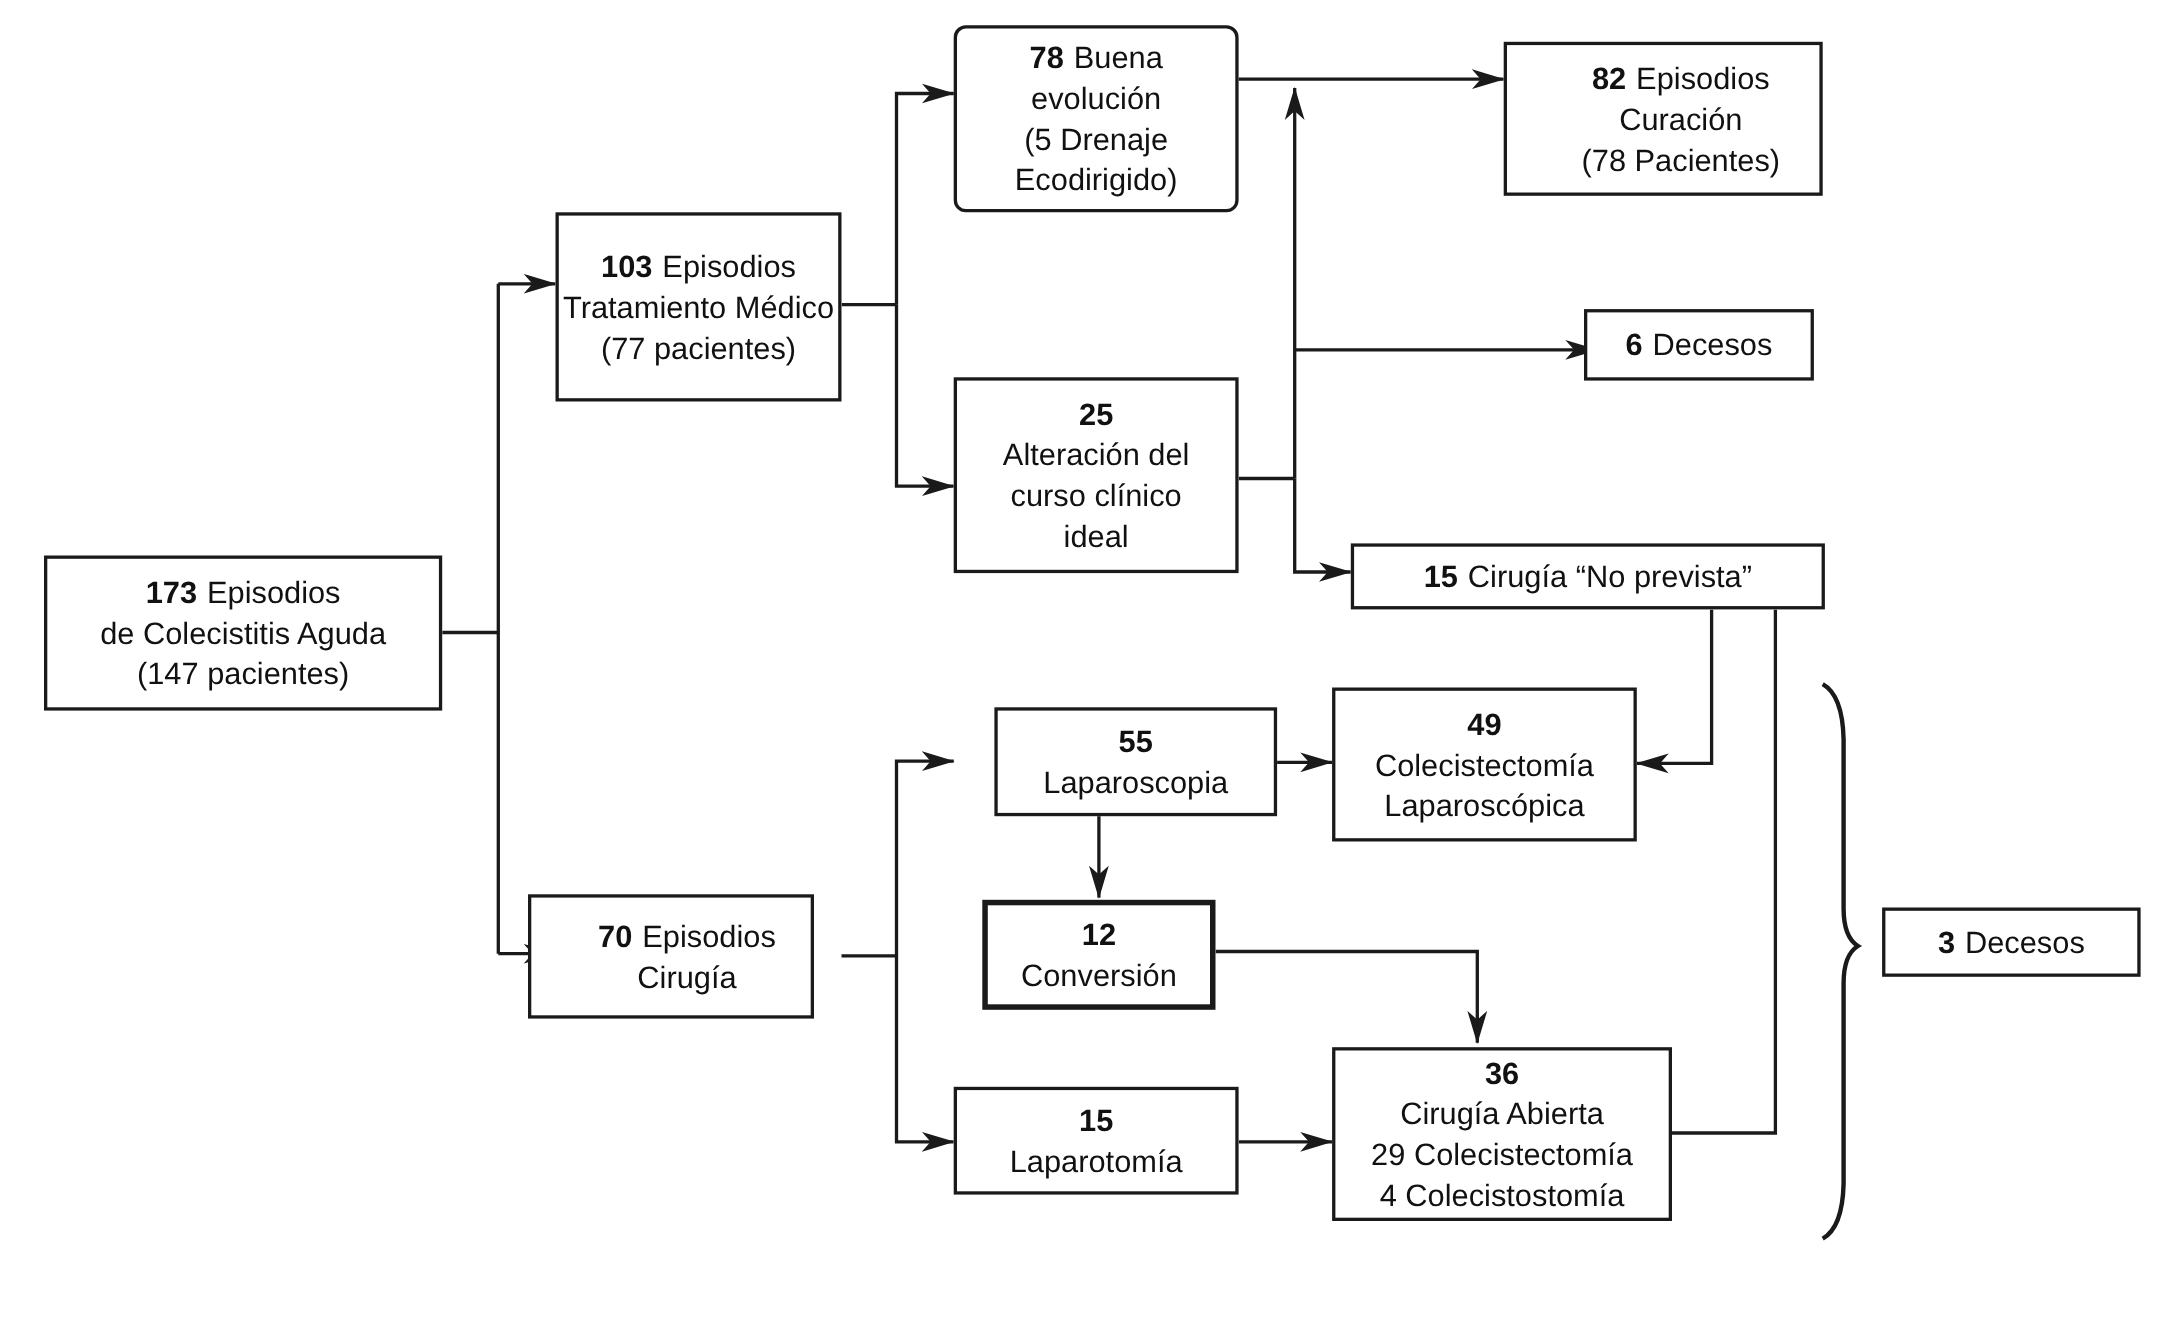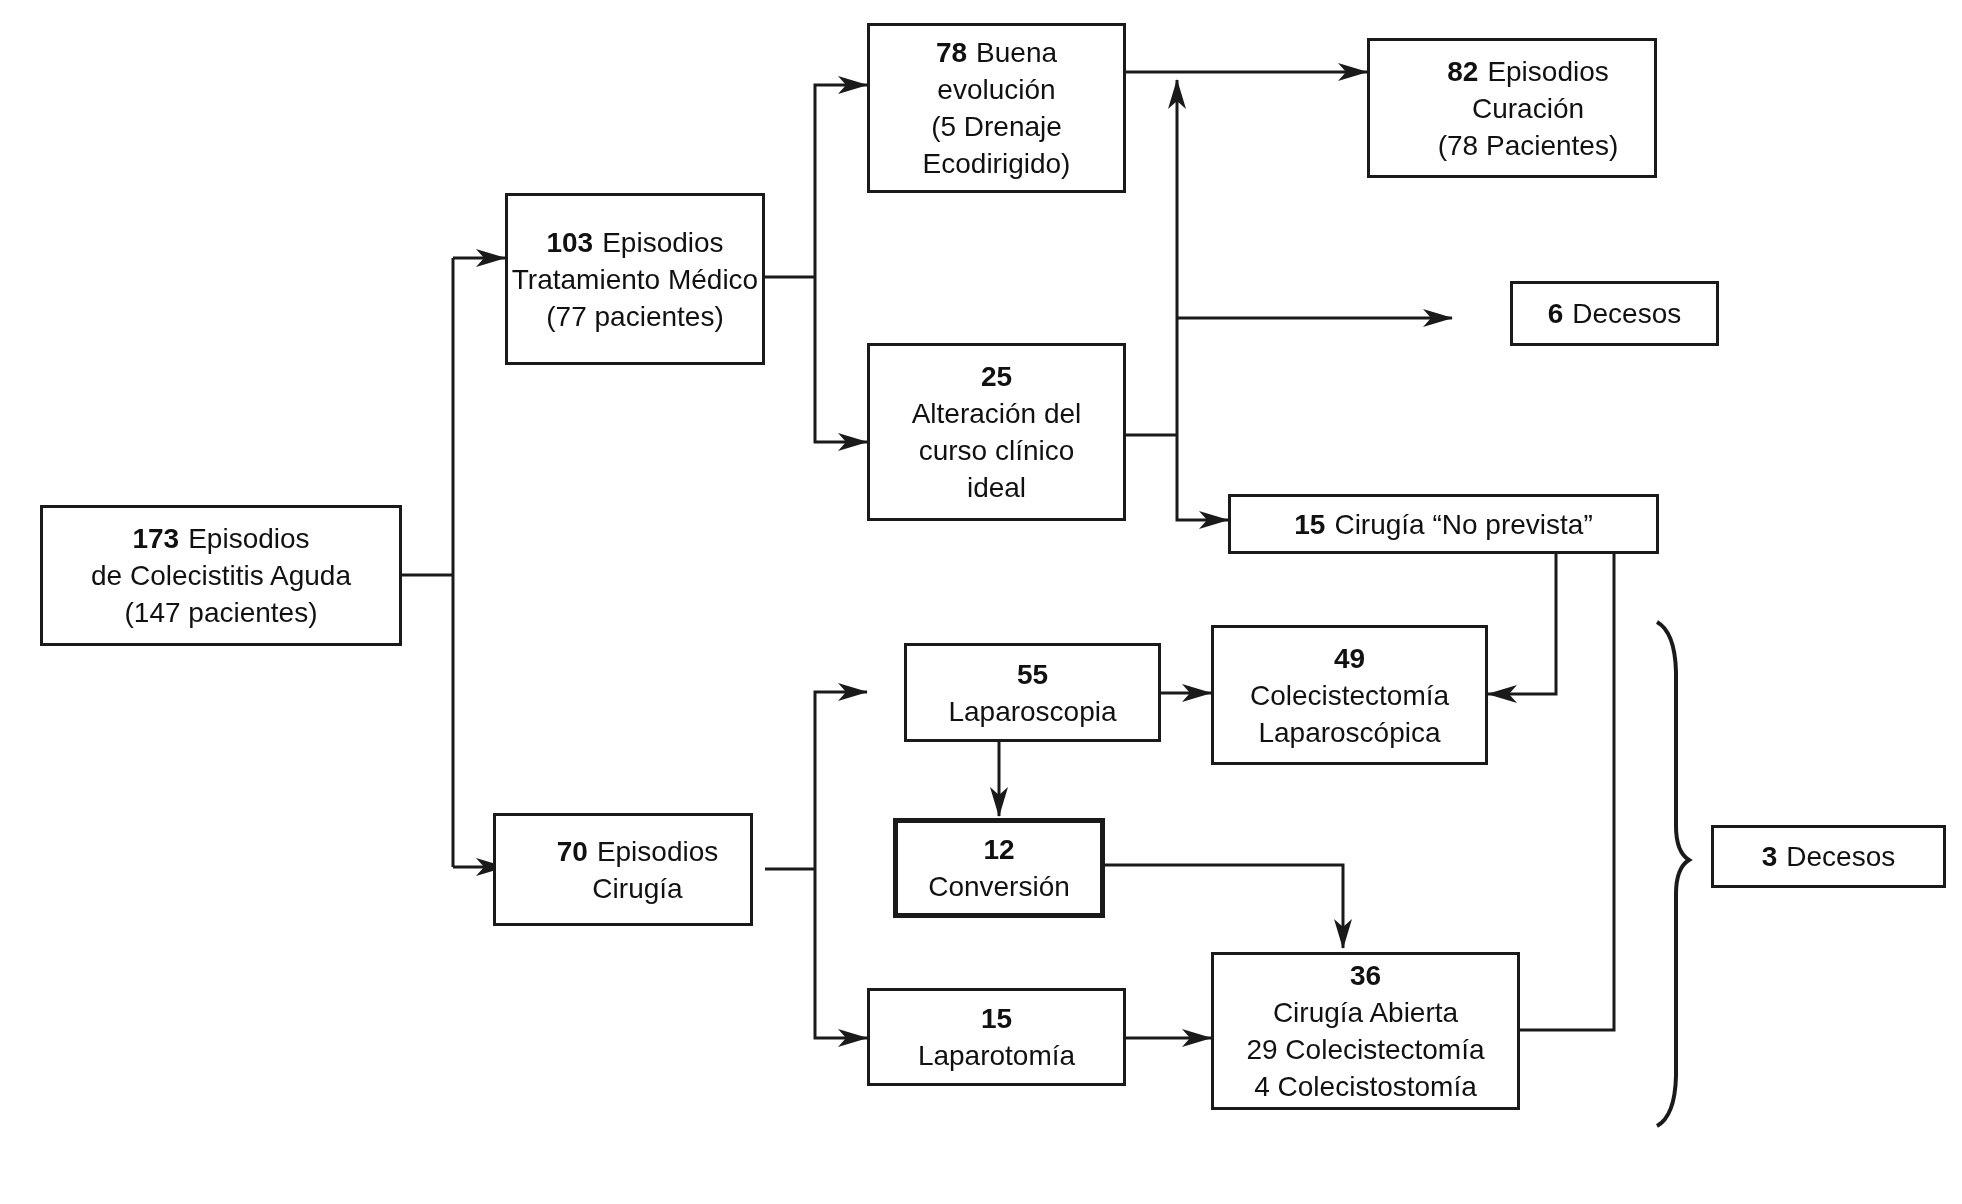--- a/index.html
+++ b/index.html
@@ -68,49 +68,49 @@
     <div class="ln">de Colecistitis Aguda</div>
     <div class="ln">(147 pacientes)</div>
   </div>
 
   <div class="node" style="left:505px;top:193px;width:260px;height:172px;">
     <div class="ln"><span class="num">103</span><span>Episodios</span></div>
     <div class="ln">Tratamiento Médico</div>
     <div class="ln">(77 pacientes)</div>
   </div>
 
-  <div class="node" style="left:867px;top:23px;width:259px;height:170px;">
+  <div class="node" style="left:867px;top:23px;width:259px;height:170px;border-radius:11px;">
     <div class="ln"><span class="num">78</span><span>Buena</span></div>
     <div class="ln">evolución</div>
     <div class="ln">(5 Drenaje</div>
     <div class="ln">Ecodirigido)</div>
   </div>
 
   <div class="node" style="left:1367px;top:38px;width:290px;height:140px;padding-left:32px;">
     <div class="ln"><span class="num">82</span><span>Episodios</span></div>
     <div class="ln">Curación</div>
     <div class="ln">(78 Pacientes)</div>
   </div>
 
   <div class="node" style="left:867px;top:343px;width:259px;height:178px;">
     <div class="ln numonly">25</div>
     <div class="ln">Alteración del</div>
     <div class="ln">curso clínico</div>
     <div class="ln">ideal</div>
   </div>
 
-  <div class="node" style="left:1510px;top:281px;width:209px;height:65px;">
+  <div class="node" style="left:1440px;top:281px;width:209px;height:65px;">
     <div class="ln"><span class="num">6</span><span>Decesos</span></div>
   </div>
 
   <div class="node" style="left:1228px;top:494px;width:431px;height:60px;">
     <div class="ln"><span class="num">15</span><span>Cirugía “No prevista”</span></div>
   </div>
 
-  <div class="node" style="left:493px;top:813px;width:260px;height:113px;padding-left:29px;">
+  <div class="node" style="left:480px;top:813px;width:260px;height:113px;padding-left:29px;">
     <div class="ln"><span class="num">70</span><span>Episodios</span></div>
     <div class="ln">Cirugía</div>
   </div>
 
   <div class="node" style="left:867px;top:643px;width:257px;height:99px;margin-left:37px;">
     <div class="ln numonly">55</div>
     <div class="ln">Laparoscopia</div>
   </div>
 
   <div class="node" style="left:1211px;top:625px;width:277px;height:140px;">

